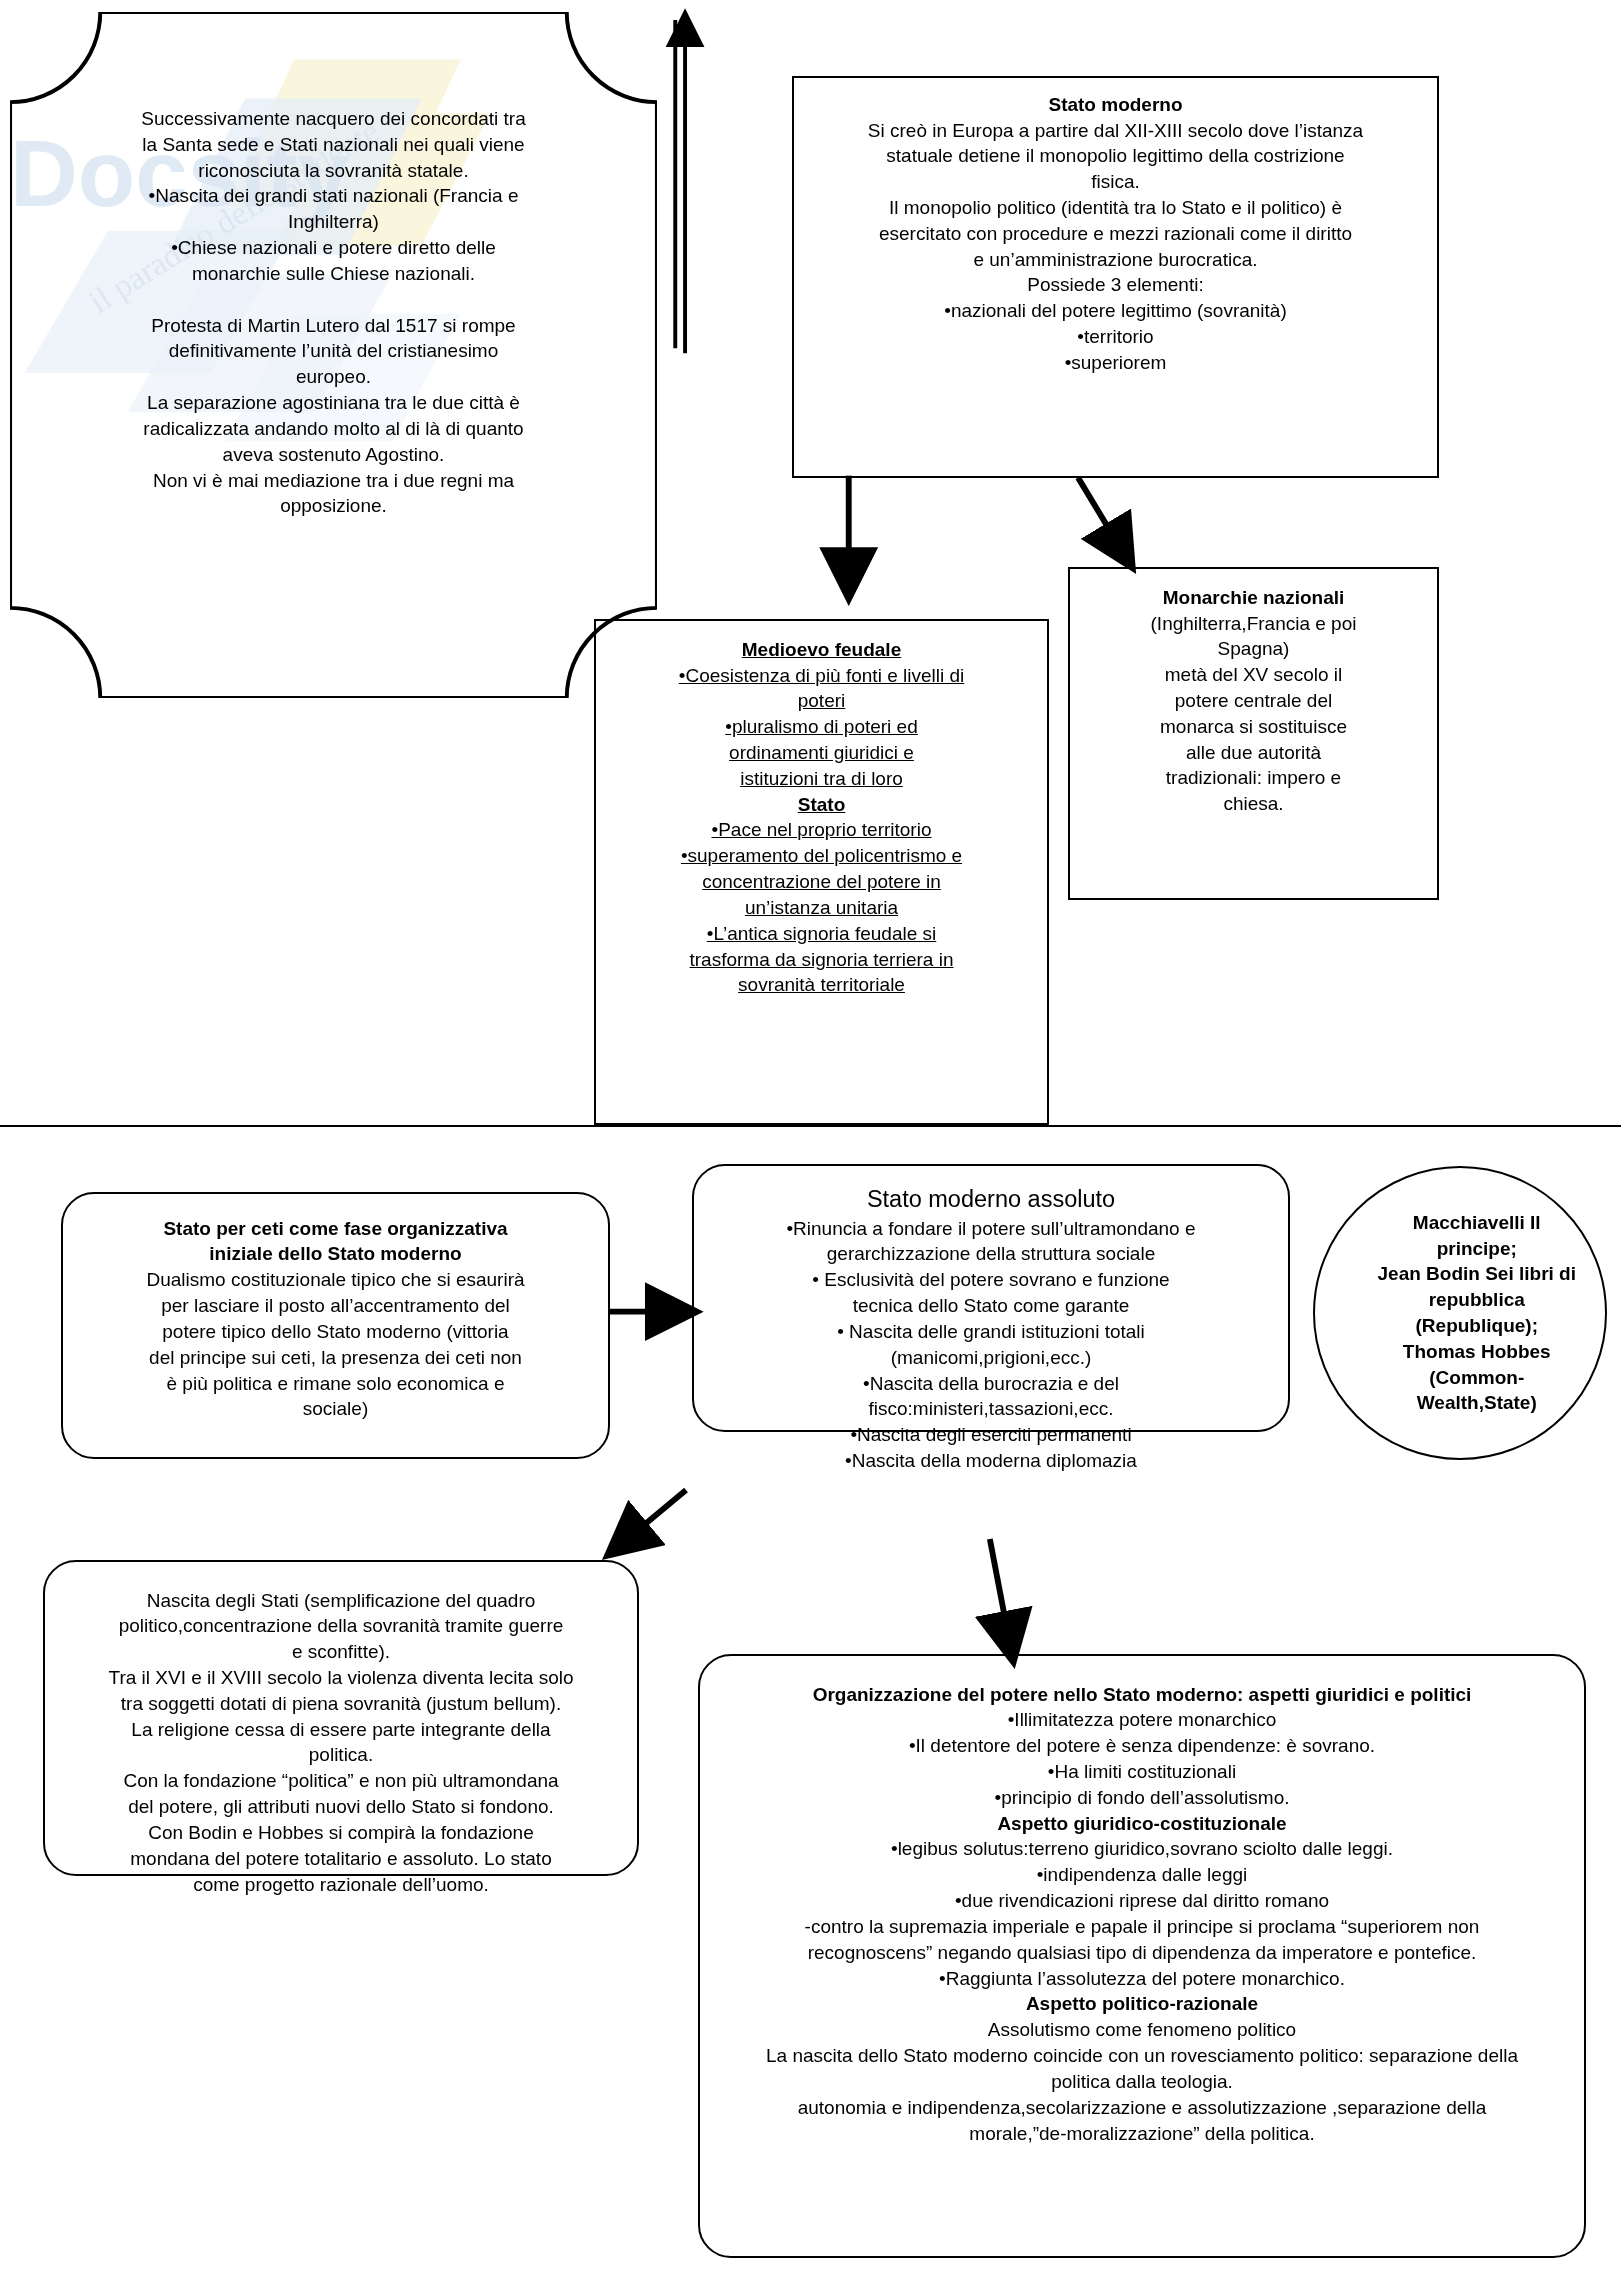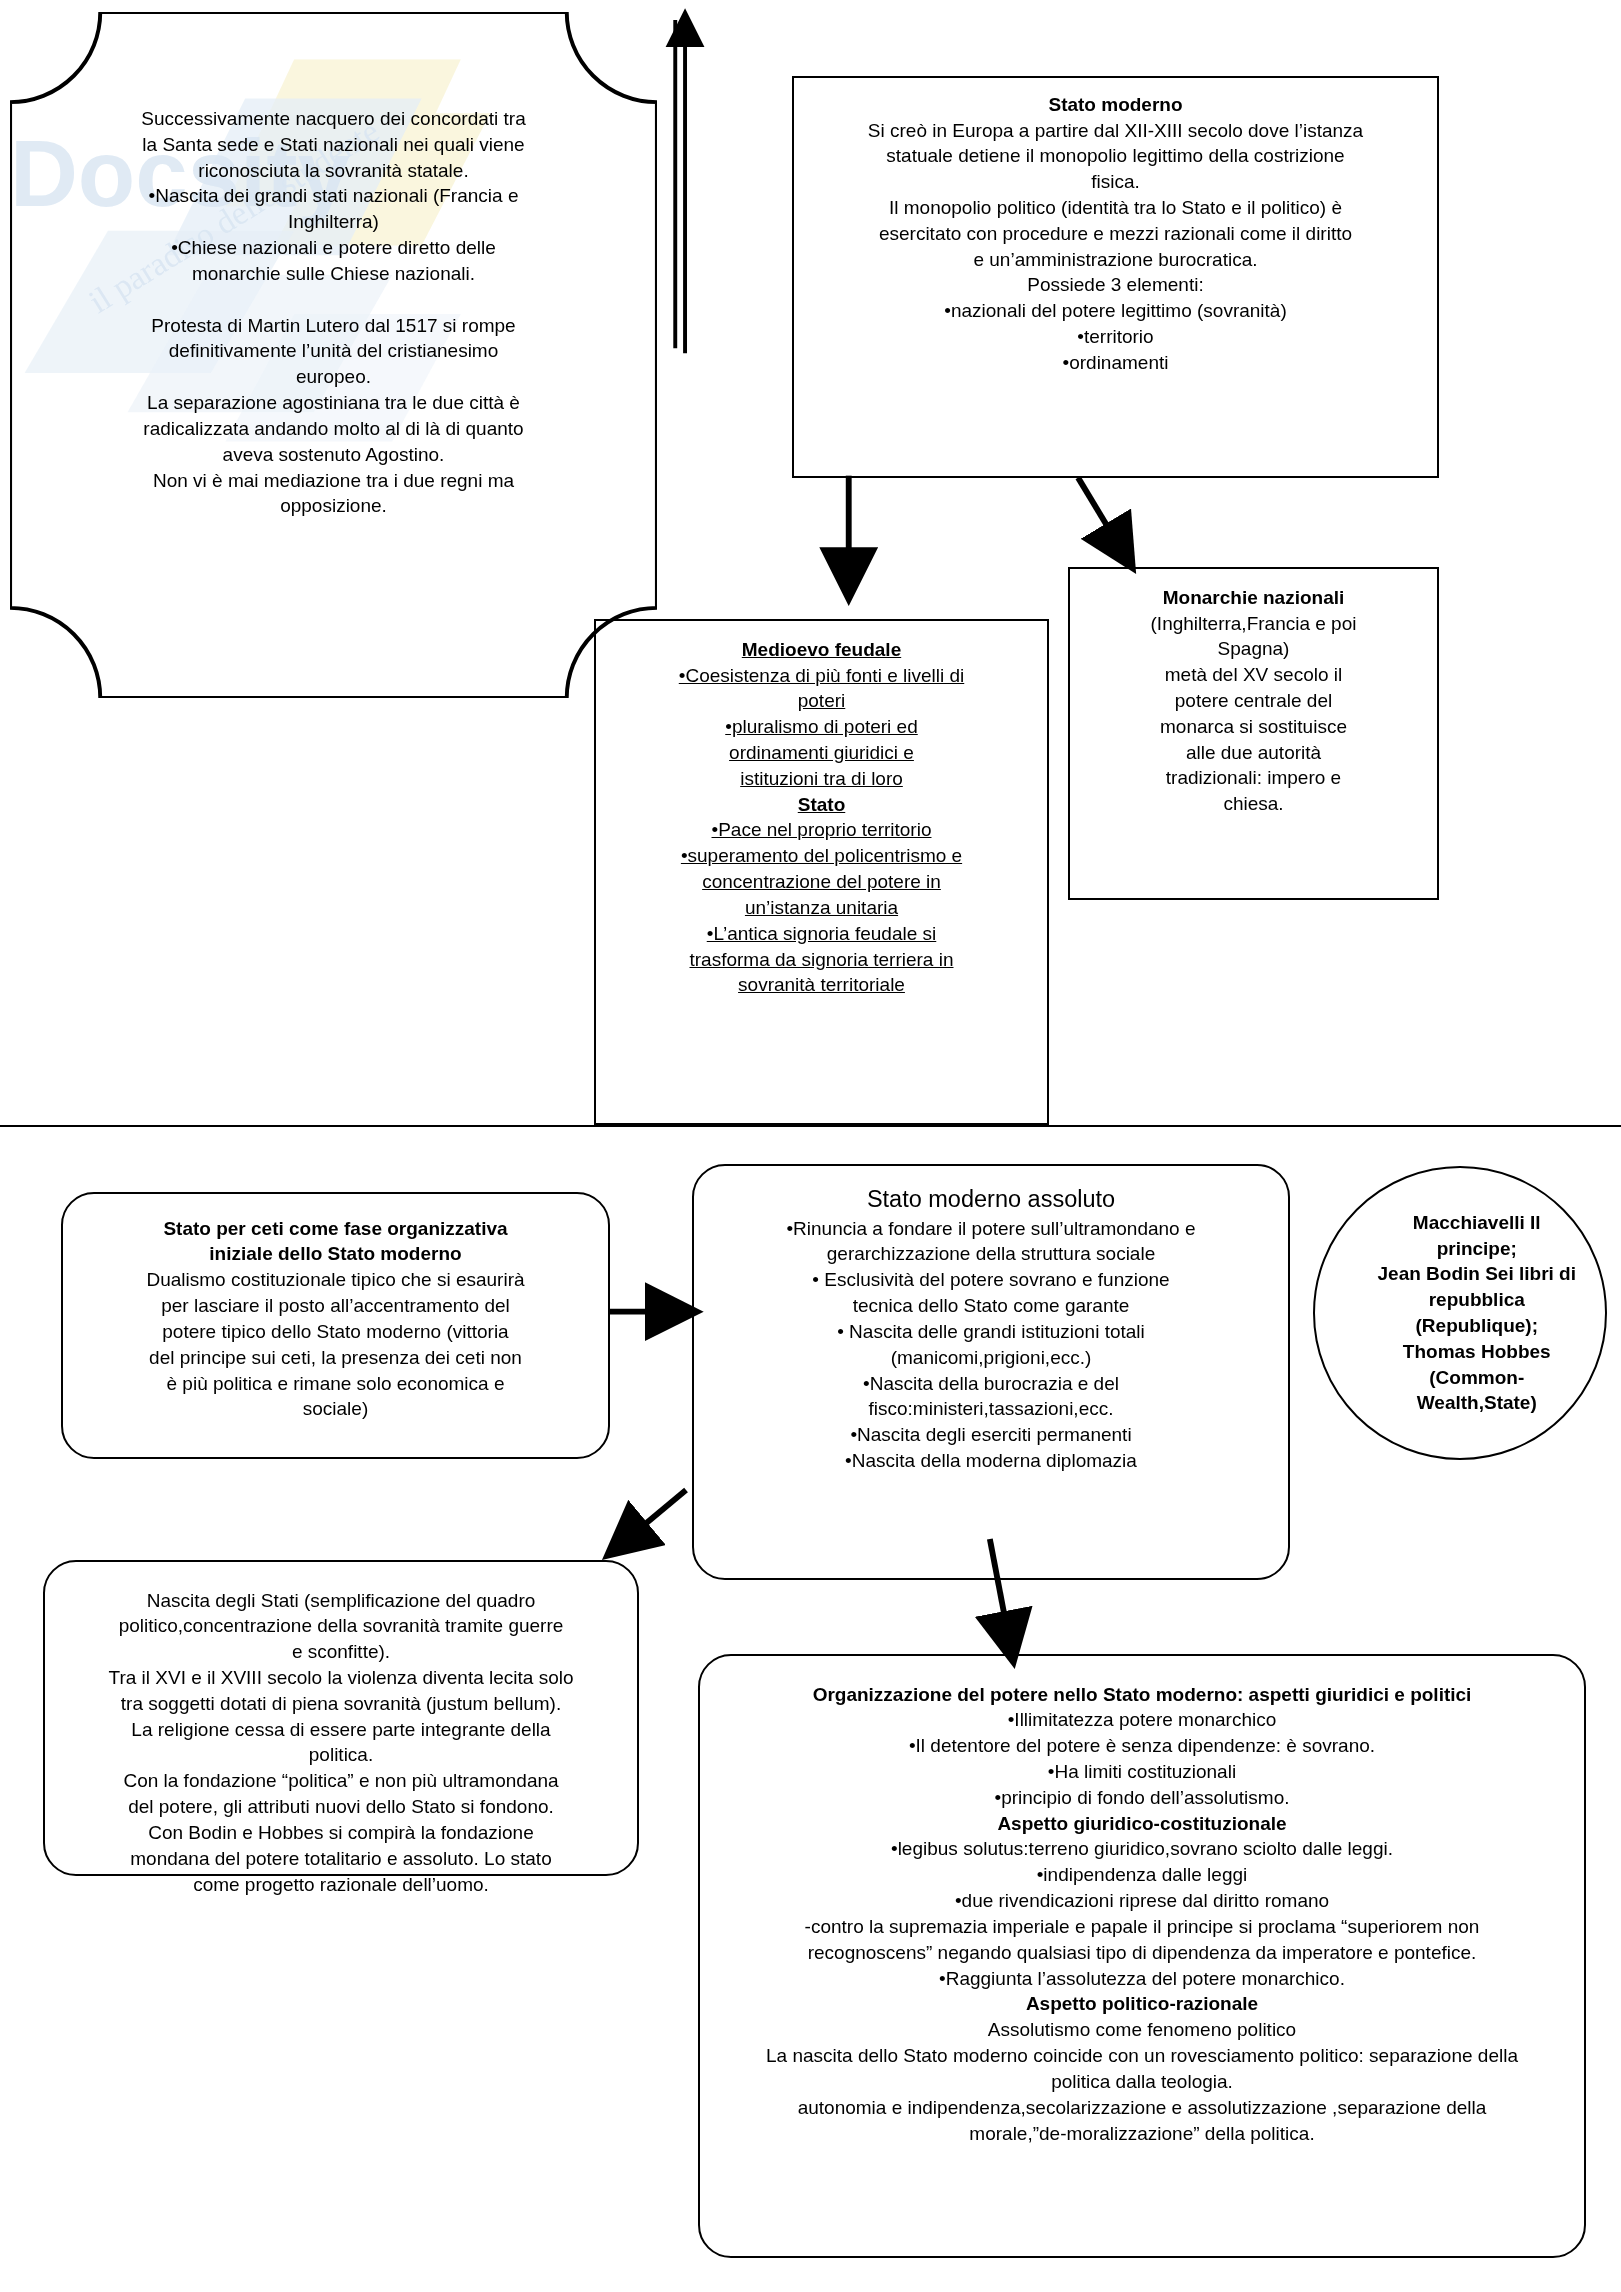--- a/index.html
+++ b/index.html
@@ -172,21 +172,21 @@
       <p class="b">Stato moderno</p>
       <p>Si creò in Europa a partire dal XII-XIII secolo dove l’istanza</p>
       <p>statuale detiene il monopolio legittimo della costrizione</p>
       <p>fisica.</p>
       <p>Il monopolio politico (identità tra lo Stato e il politico) è</p>
       <p>esercitato con procedure e mezzi razionali come il diritto</p>
       <p>e un’amministrazione burocratica.</p>
       <p>Possiede 3 elementi:</p>
       <p>•nazionali del potere legittimo (sovranità)</p>
       <p>•territorio</p>
-      <p>•ordinamenti</p>
+      <p>•superiorem</p>
     </div>
   </div>
 
   <div class="node rect flowtext" style="left:594px; top:619px; width:455px; height:506px; padding:15.7px 13.7px;text-decoration:underline;">
     <div class="txt">
       <p class="b">Medioevo feudale</p>
       <p>•Coesistenza di più fonti e livelli di</p>
       <p>poteri</p>
       <p>•pluralismo di poteri ed</p>
       <p>ordinamenti giuridici e</p>
@@ -222,21 +222,21 @@
       <p class="b">iniziale dello Stato moderno</p>
       <p>Dualismo costituzionale tipico che si esaurirà</p>
       <p>per lasciare il posto all’accentramento del</p>
       <p>potere tipico dello Stato moderno (vittoria</p>
       <p>del principe sui ceti, la presenza dei ceti non</p>
       <p>è più politica e rimane solo economica e</p>
       <p>sociale)</p>
     </div>
   </div>
 
-  <div class="node round flowtext" style="left:692px; top:1164px; width:598px; height:416px; padding:17.6px 21.6px;">
+  <div class="node round flowtext" style="left:692px; top:1164px; width:598px; height:268px; padding:17.6px 21.6px;">
     <div class="txt">
       <p class="title-lg">Stato moderno assoluto</p>
       <p>•Rinuncia a fondare il potere sull’ultramondano e</p>
       <p>gerarchizzazione della struttura sociale</p>
       <p>• Esclusività del potere sovrano e funzione</p>
       <p>tecnica dello Stato come garante</p>
       <p>• Nascita delle grandi istituzioni totali</p>
       <p>(manicomi,prigioni,ecc.)</p>
       <p>•Nascita della burocrazia e del</p>
       <p>fisco:ministeri,tassazioni,ecc.</p>

